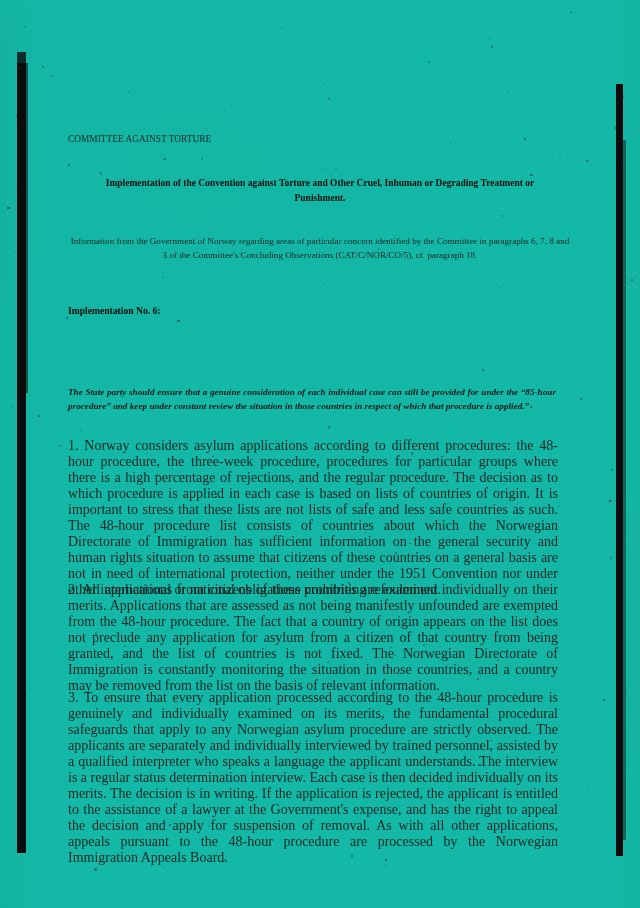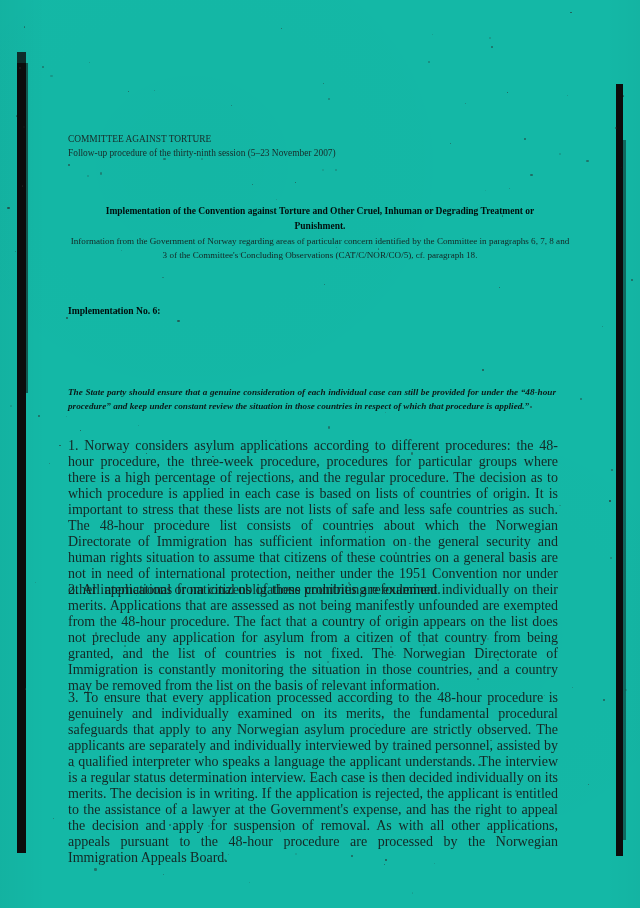--- a/index.html
+++ b/index.html
@@ -299,30 +299,29 @@
       <div class="speck" style="left: 179.563px; top: 519.743px; width: 0.785495px; height: 0.785495px; opacity: 0.61;"></div>
       <div class="speck" style="left: 377.677px; top: 248.181px; width: 1.41516px; height: 1.41516px; opacity: 0.51;"></div>
       <div class="speck" style="left: 275.25px; top: 439.512px; width: 1.18401px; height: 1.18401px; opacity: 0.47;"></div>
       <div class="speck" style="left: 145.752px; top: 453.124px; width: 1.12724px; height: 1.12724px; opacity: 0.72;"></div>
     </div>
 
   <div id="text-body">
 
     <div class="hdr-line" style="left:68px; top:133px;">COMMITTEE AGAINST TORTURE</div>
 
-    <div class="hdr-line" style="left:68px; top:147px;">Follow-up procedure of the thirty-ninth session (5–23 November 2007)</div>
-
-    <div class="doc-title" style="left:92px; top:204px; width:456px;">Implementation of the Convention against Torture and Other Cruel, Inhuman or Degrading Treatment or Punishment.</div>
+
+    <div class="doc-title" style="left:92px; top:176px; width:456px;">Implementation of the Convention against Torture and Other Cruel, Inhuman or Degrading Treatment or Punishment.</div>
 
     <div class="intro" style="left:68px; top:234px; width:504px;">Information from the Government of Norway regarding areas of particular concern identified by the Committee in paragraphs 6, 7, 8 and 3 of the Committee's Concluding Observations (CAT/C/NOR/CO/5), cf. paragraph 18.</div>
 
     <div class="rec-head" style="left:68px; top:305px;">Implementation No. 6:</div>
 
 
-    <div class="quote-strong" style="left:68px; top:386px; width:488px;">The State party should ensure that a genuine consideration of each individual case can still be provided for under the “48-hour procedure” and keep under constant review the situation in those countries in respect of which that procedure is applied.”</div>
+    <div class="quote-strong" style="left:68px; top:386px; width:488px;">The State party should ensure that a genuine consideration of each individual case can still be provided for under the “85-hour procedure” and keep under constant review the situation in those countries in respect of which that procedure is applied.”</div>
 
     <div class="para" style="left:68px; top:438px; width:490px;">1. Norway considers asylum applications according to different procedures: the 48-hour procedure, the three-week procedure, procedures for particular groups where there is a high percentage of rejections, and the regular procedure. The decision as to which procedure is applied in each case is based on lists of countries of origin. It is important to stress that these lists are not lists of safe and less safe countries as such. The 48-hour procedure list consists of countries about which the Norwegian Directorate of Immigration has sufficient information on the general security and human rights situation to assume that citizens of these countries on a general basis are not in need of international protection, neither under the 1951 Convention nor under other international or national obligations prohibiting refoulement.</div>
 
     <div class="para" style="left:68px; top:582px; width:490px;">2. All applications from citizens of these countries are examined individually on their merits. Applications that are assessed as not being manifestly unfounded are exempted from the 48-hour procedure. The fact that a country of origin appears on the list does not preclude any application for asylum from a citizen of that country from being granted, and the list of countries is not fixed. The Norwegian Directorate of Immigration is constantly monitoring the situation in those countries, and a country may be removed from the list on the basis of relevant information.</div>
 
     <div class="para" style="left:68px; top:690px; width:490px;">3. To ensure that every application processed according to the 48-hour procedure is genuinely and individually examined on its merits, the fundamental procedural safeguards that apply to any Norwegian asylum procedure are strictly observed. The applicants are separately and individually interviewed by trained personnel, assisted by a qualified interpreter who speaks a language the applicant understands. The interview is a regular status determination interview. Each case is then decided individually on its merits. The decision is in writing. If the application is rejected, the applicant is entitled to the assistance of a lawyer at the Government's expense, and has the right to appeal the decision and apply for suspension of removal. As with all other applications, appeals pursuant to the 48-hour procedure are processed by the Norwegian Immigration Appeals Board.</div>
 
   </div>
 </div>
 

